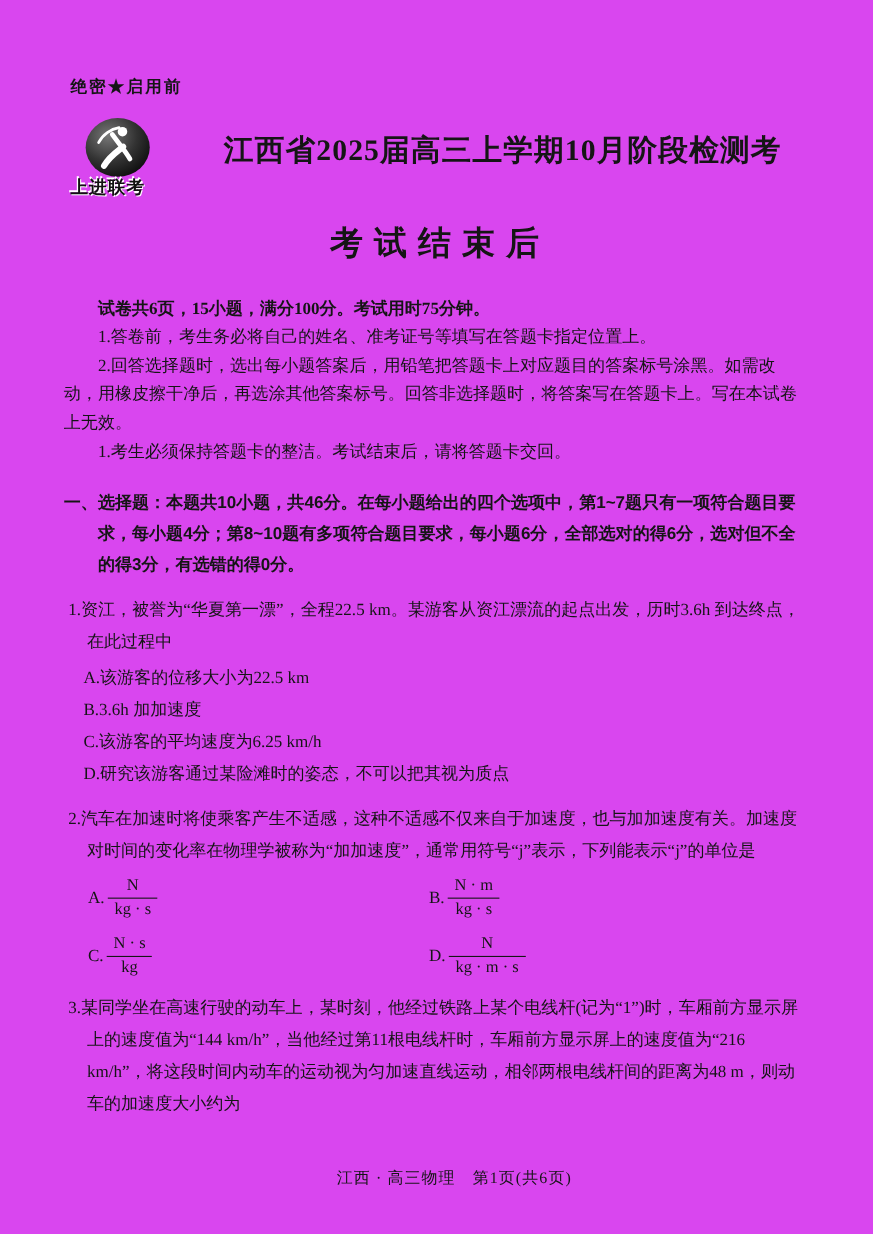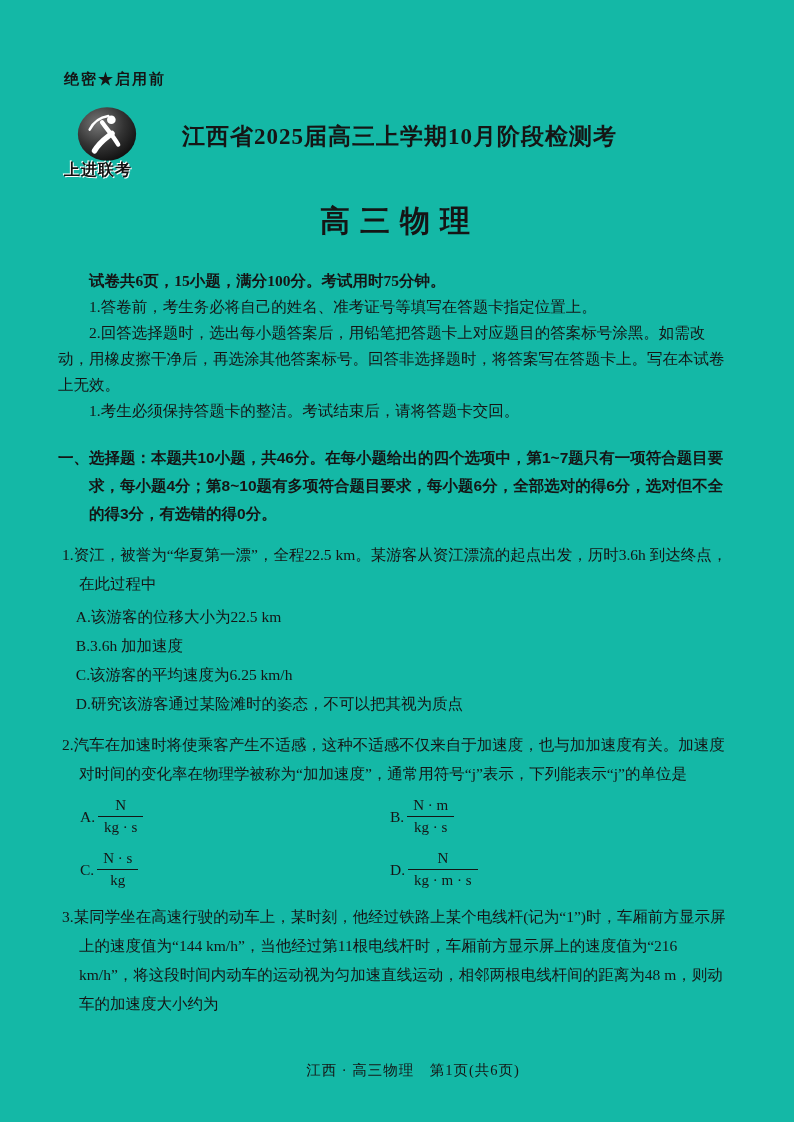--- a/index.html
+++ b/index.html
@@ -1,21 +1,21 @@
 <!DOCTYPE html>
 <html><head>
 <meta charset="utf-8">
 <style>
   html, body { margin: 0; padding: 0; background: #ffffff; }
   .page {
     position: relative;
     width: 794px;
     height: 1122px;
     margin: 0 auto;
-    background: #14b8a6;
+    background: #d946ef;
     color: #151515;
     font-family: "Liberation Serif", "DejaVu Serif", serif;
     font-size: 15.5px;
     box-sizing: border-box;
     padding: 70px 62px 0 58px;
     overflow: hidden;
   }
   .secret {
     font-weight: bold;
     font-size: 15px;
@@ -41,24 +41,24 @@
     font-size: 16px;
     letter-spacing: 1px;
     margin-top: -2px;
     color: #111;
     text-shadow: 1px 1px 0 #fff, -1px -1px 0 #fff;
     white-space: nowrap;
   }
   .exam-title {
     flex: 1;
     margin: 0 0 14px 8px;
-    font-size: 23px;
+    font-size: 27px;
     font-weight: 600;
     letter-spacing: 1px;
-    text-align: left;
+    text-align: center;
     white-space: nowrap;
   }
   .paper-title {
     margin: 12px 0 0 0;
     text-align: center;
     font-size: 30px;
     font-weight: 600;
     letter-spacing: 10px;
     text-indent: 10px;
   }
@@ -150,21 +150,21 @@
           <path d="M68,62 C60,48 52,40 42,26" fill="none" stroke="#fff" stroke-width="7" stroke-linecap="round"></path>
           <circle cx="57" cy="22" r="7" fill="#fff"></circle>
           <path d="M22,38 C28,26 40,18 52,16" fill="none" stroke="#fff" stroke-width="4" stroke-linecap="round"></path>
         </svg>
       </span>
       <div class="logo-text">上进联考</div>
     </div>
     <h1 class="exam-title">江西省2025届高三上学期10月阶段检测考</h1>
   </div>
 
-  <h2 class="paper-title">高三物理</h2>
+  <h2 class="paper-title">考试结束后</h2>
 
   <p class="paper-info">试卷共6页，15小题，满分100分。考试用时75分钟。</p>
 
   <div>
     <p class="note">1.答卷前，考生务必将自己的姓名、准考证号等填写在答题卡指定位置上。</p>
     <p class="note">2.回答选择题时，选出每小题答案后，用铅笔把答题卡上对应题目的答案标号涂黑。如需改动，用橡皮擦干净后，再选涂其他答案标号。回答非选择题时，将答案写在答题卡上。写在本试卷上无效。</p>
     <p class="note">1.考生必须保持答题卡的整洁。考试结束后，请将答题卡交回。</p>
   </div>
 
   <p class="section-heading">一、选择题：本题共10小题，共46分。在每小题给出的四个选项中，第1~7题只有一项符合题目要求，每小题4分；第8~10题有多项符合题目要求，每小题6分，全部选对的得6分，选对但不全的得3分，有选错的得0分。</p>

